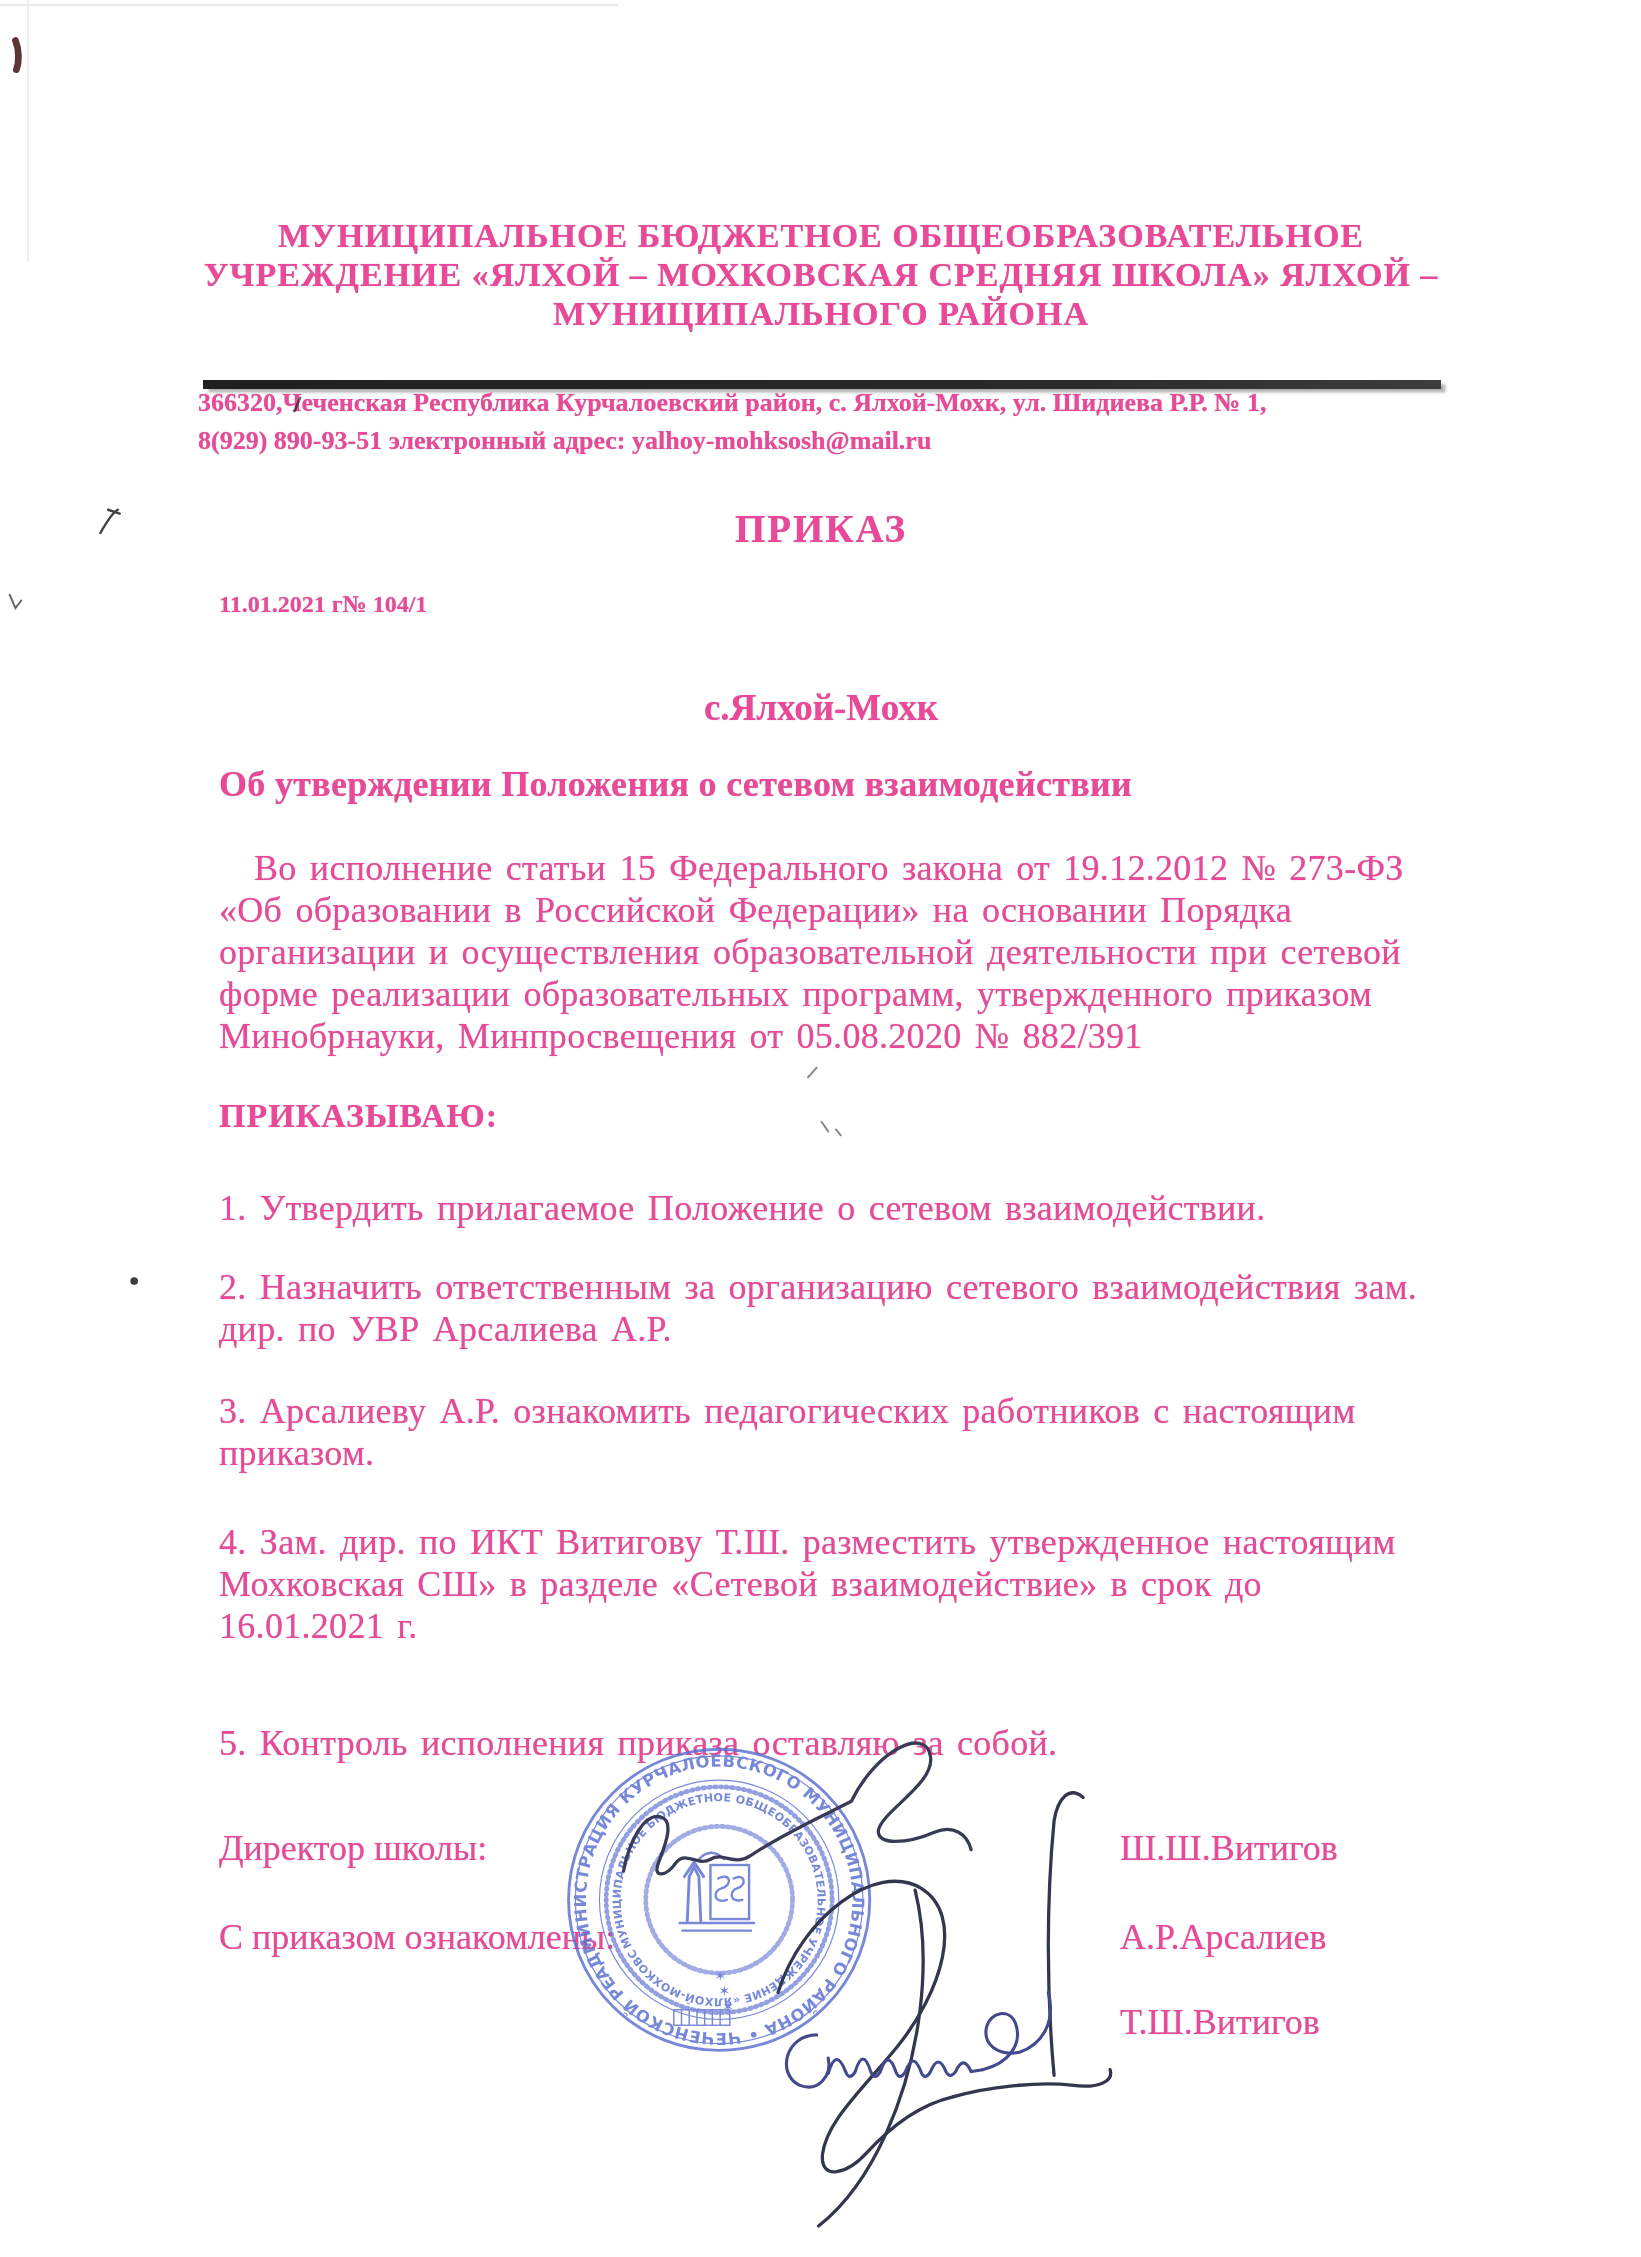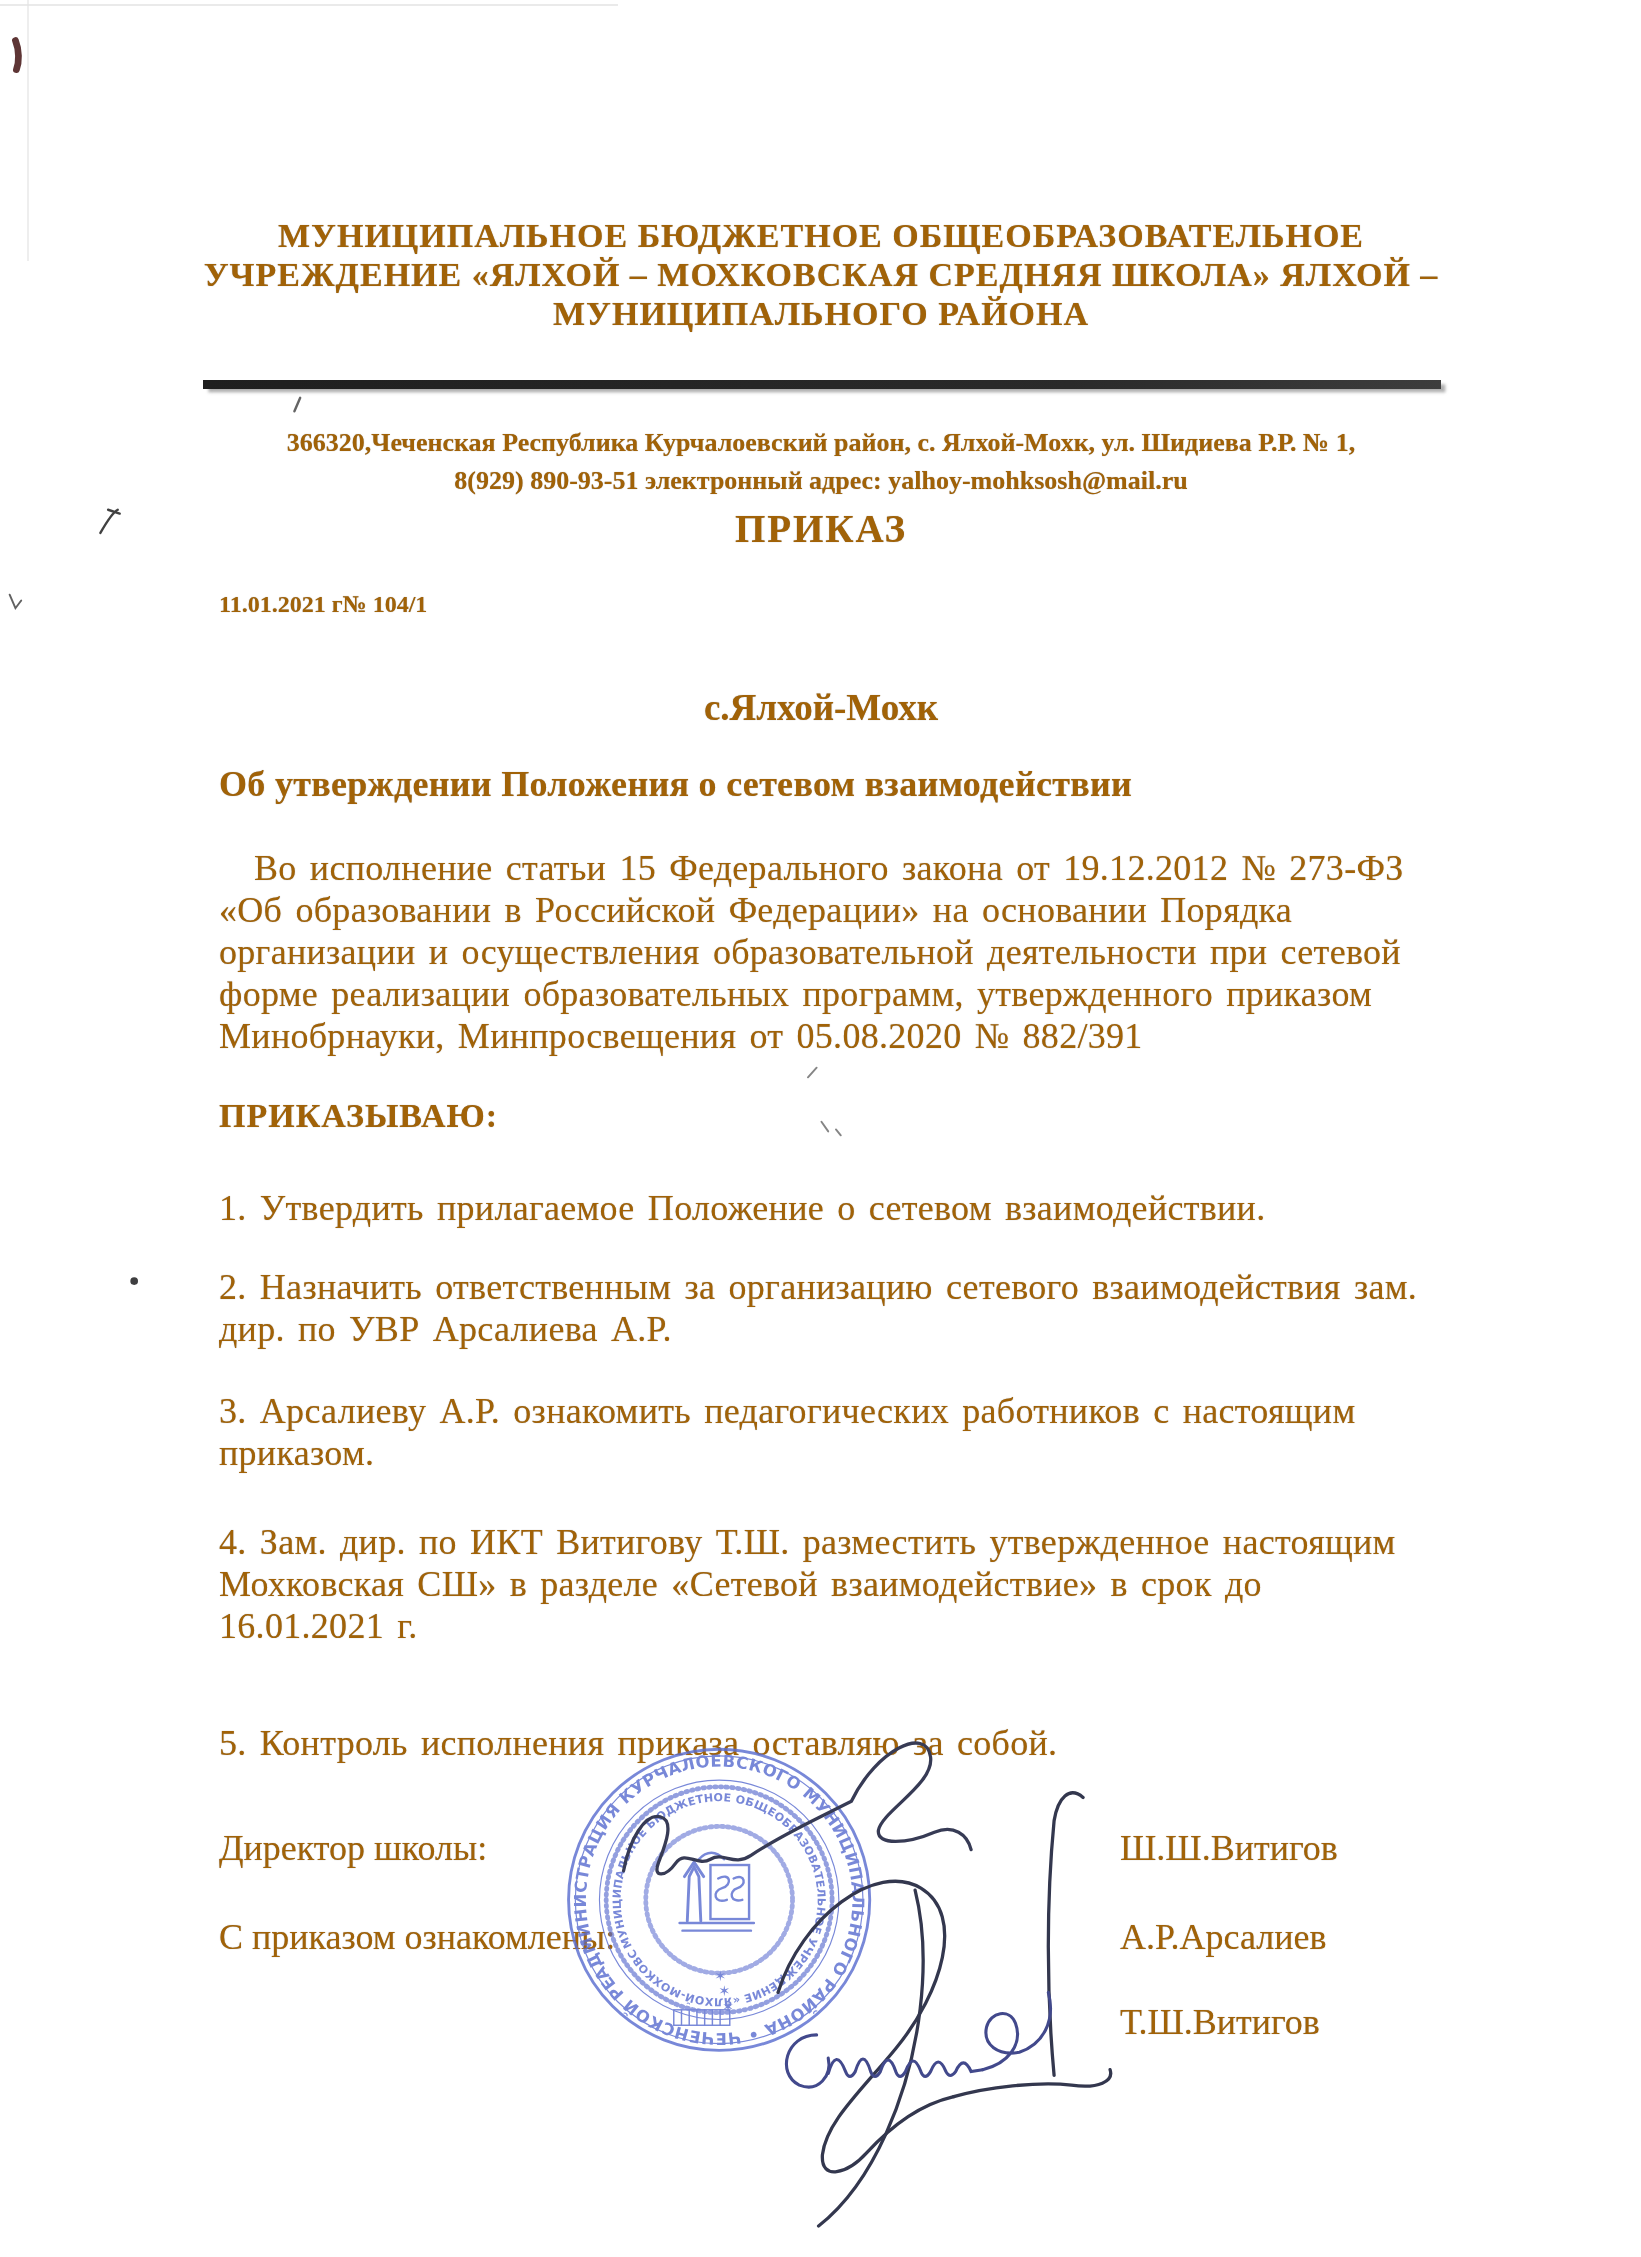--- a/index.html
+++ b/index.html
@@ -3,37 +3,37 @@
 <meta charset="utf-8">
 <style>
   html, body { margin: 0; padding: 0; background: #ffffff; }
   .page {
     position: relative;
     width: 1641px;
     height: 2257px;
     background: #ffffff;
     overflow: hidden;
     font-family: "Liberation Serif", "DejaVu Serif", serif;
-    color: #a16207;
+    color: #ec4899;
   }
   .txt { text-shadow: 0 0 1px rgba(25,25,30,0.4); }
 
   .org-header {
     position: absolute; top: 216px; left: 198px; width: 1246px;
     text-align: center; font-weight: 700; font-size: 34px; line-height: 39px;
     letter-spacing: 1px;
   }
   .rule {
     position: absolute; top: 380px; left: 203px; width: 1238px; height: 8.7px;
     background: linear-gradient(90deg, #1f1f1f 0%, #2a2a2a 70%, #3d3d3d 100%);
     box-shadow: 4.8px 3.9px 2.9px rgba(110,110,110,0.55);
   }
   .address {
-    position: absolute; top: 424px; left: 198px; width: 1246px;
-    text-align: center; font-weight: 700; font-size: 26px; line-height: 38px;
+    position: absolute; top: 384px; left: 198px; width: 1246px;
+    text-align: left; font-weight: 700; font-size: 26px; line-height: 38px;
   }
   .doc-title {
     position: absolute; top: 506px; left: 198px; width: 1246px;
     text-align: center; font-weight: 700; font-size: 39px; letter-spacing: 1.9px;
   }
   .meta-row {
     position: absolute; top: 591px; left: 219px; width: 1178px;
     display: flex; justify-content: flex-start;
     font-weight: 700; font-size: 24px;
   }

